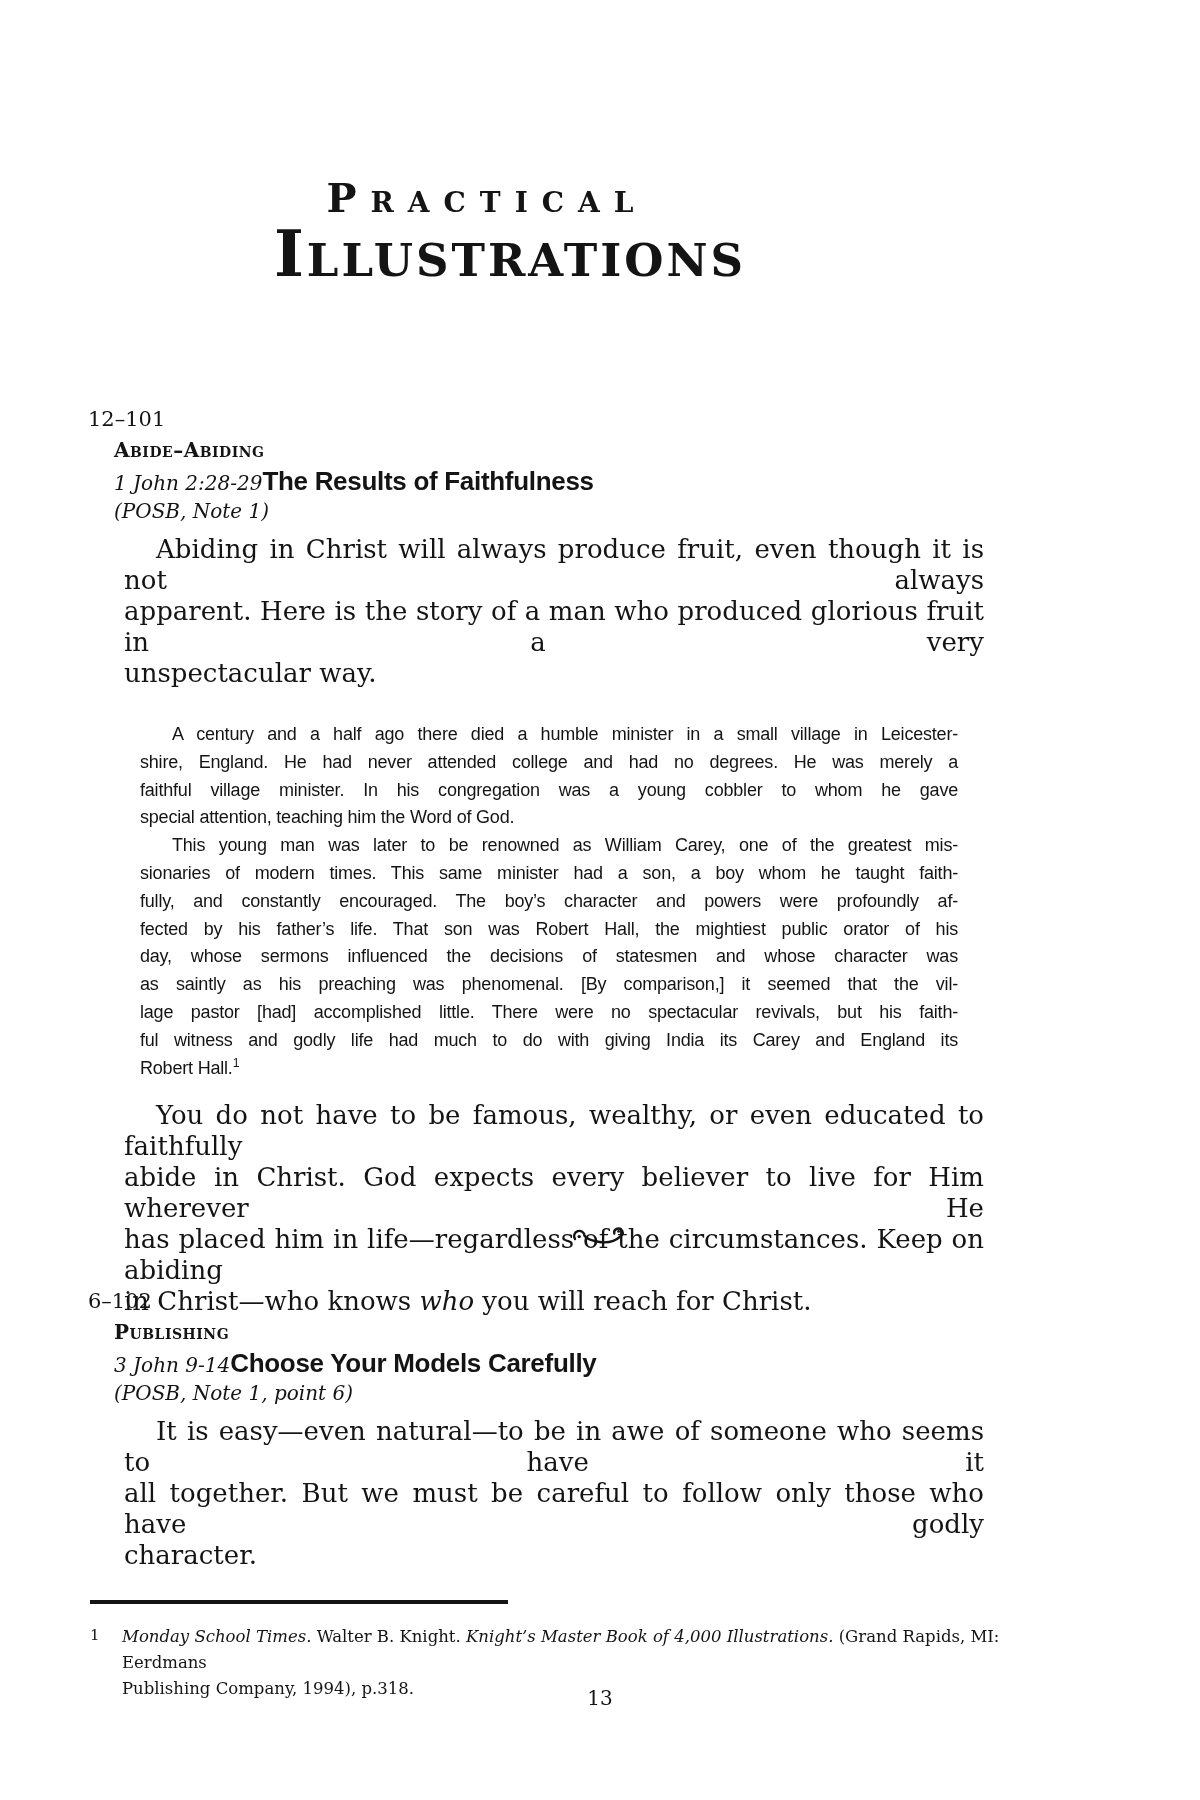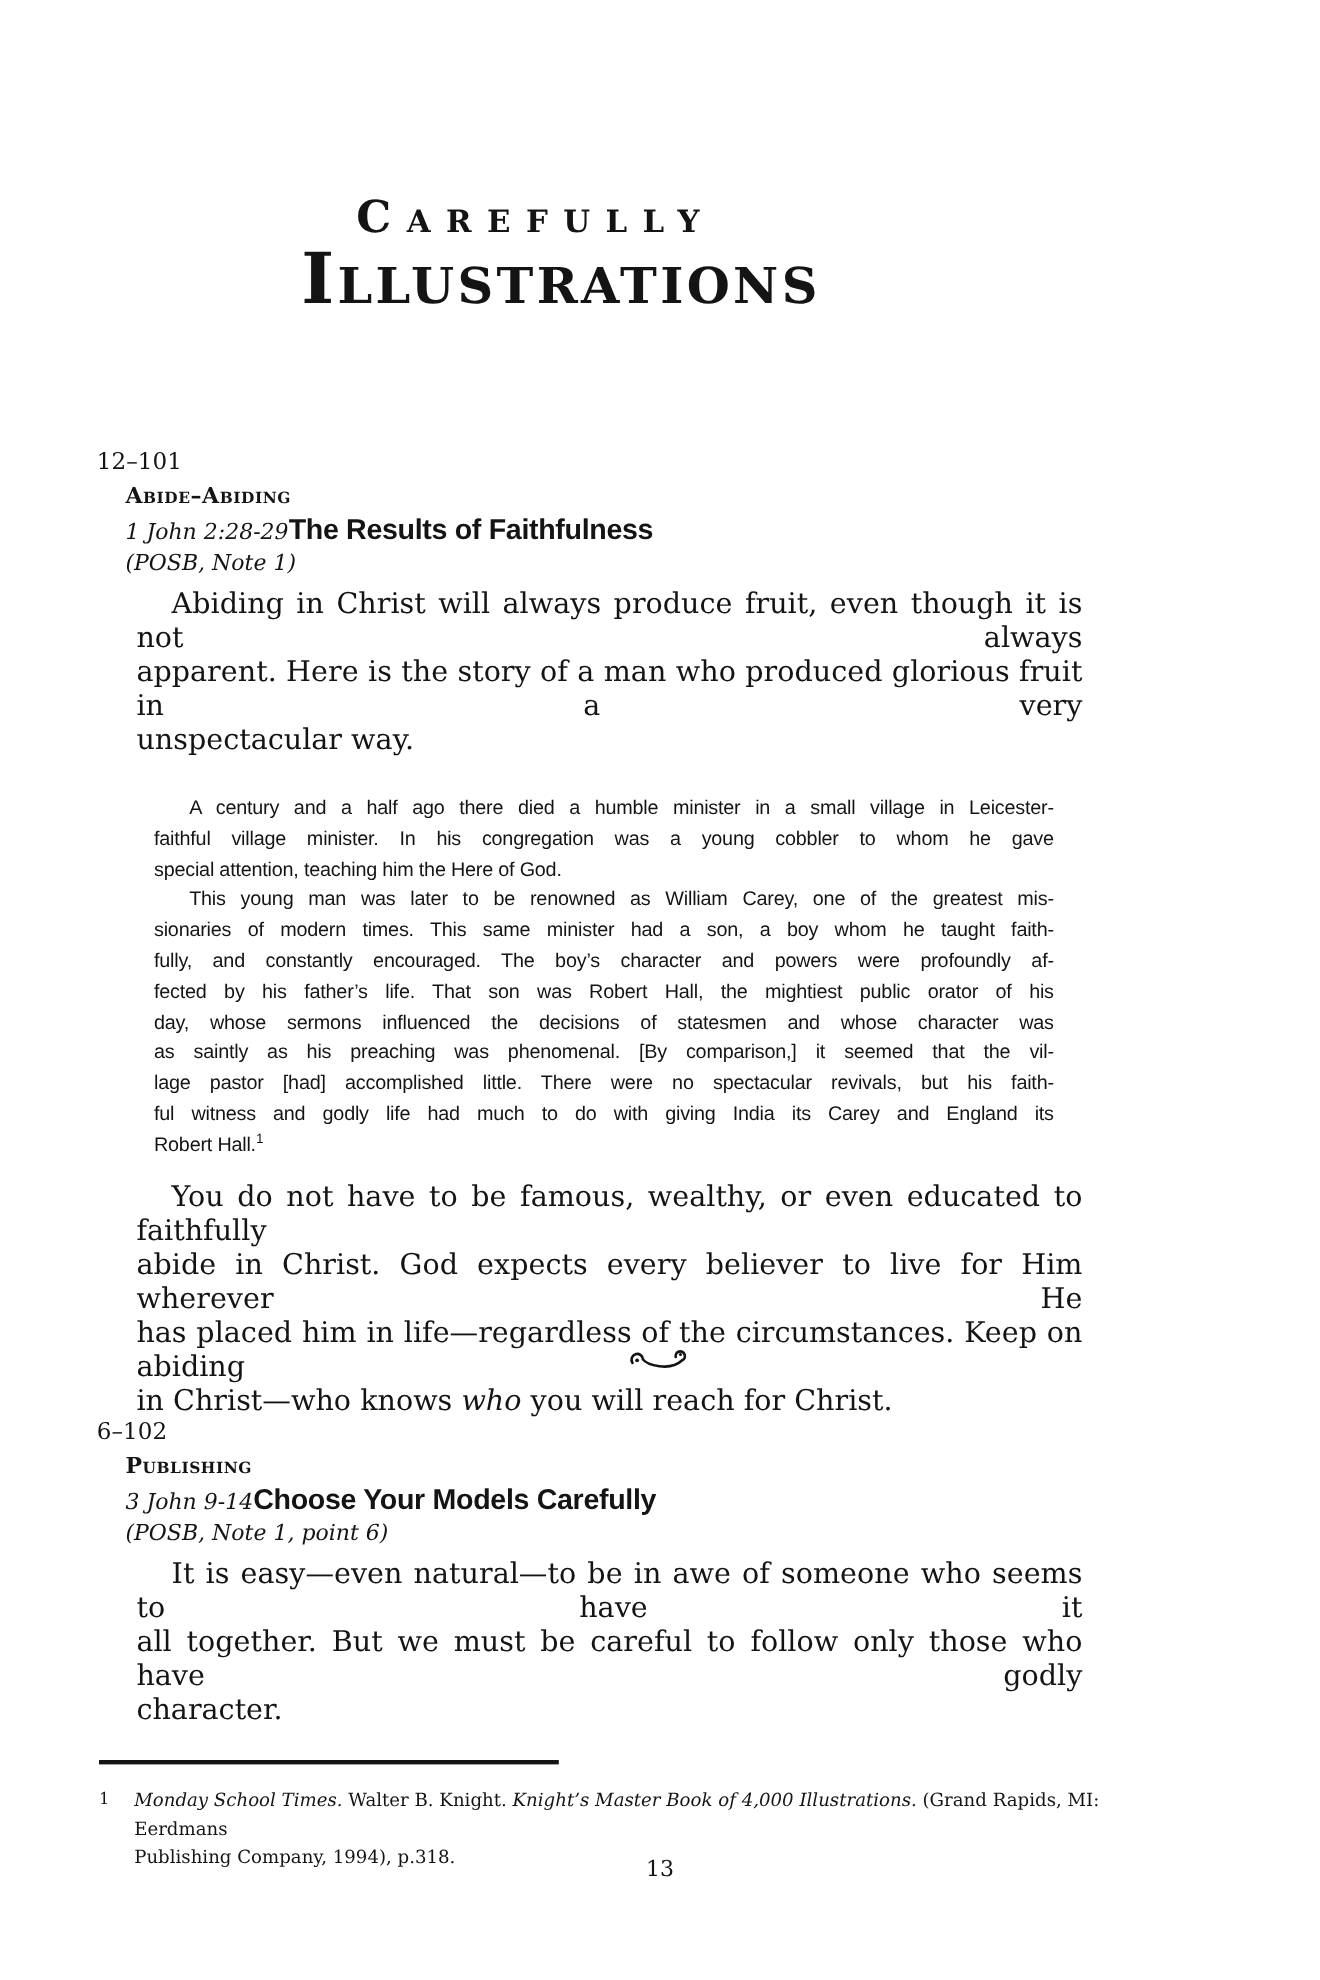--- a/index.html
+++ b/index.html
@@ -87,21 +87,21 @@
     position:absolute;top:1686px;left:0;width:1200px;
     text-align:center;font-size:20px;
   }
 </style>
 </head>
 <body>
 
 <div class="page">
 
   <div class="masthead">
-    <div class="masthead-line1">Carefully</div>
+    <div class="masthead-line1">Practical</div>
     <div class="masthead-line2">Illustrations</div>
   </div>
 
   <section class="entry" style="top:404px;">
     <div class="entry-id">12–101</div>
     <div class="entry-indent">
       <div class="entry-topic">Abide–Abiding</div>
       <div class="ref-row">
         <span class="scripture">1 John 2:28-29</span>
         <span class="headline">The Results of Faithfulness</span>
@@ -109,22 +109,23 @@
       <div class="source-note">(POSB, Note 1)</div>
     </div>
     <div class="para serif">
         <div class="ln">Abiding in Christ will always produce fruit, even though it is not always</div>
         <div class="ln">apparent. Here is the story of a man who produced glorious fruit in a very</div>
         <div class="ln">unspectacular way.</div>
       </div>
     <blockquote class="para quote">
       <div class="para qpara">
           <div class="ln">A century and a half ago there died a humble minister in a small village in Leicester-</div>
+          <div class="ln">shire, England. He had never attended college and had no degrees. He was merely a</div>
           <div class="ln">faithful village minister. In his congregation was a young cobbler to whom he gave</div>
-          <div class="ln">special attention, teaching him the Here of God.</div>
+          <div class="ln">special attention, teaching him the Word of God.</div>
         </div>
       <div class="para qpara">
           <div class="ln">This young man was later to be renowned as William Carey, one of the greatest mis-</div>
           <div class="ln">sionaries of modern times. This same minister had a son, a boy whom he taught faith-</div>
           <div class="ln">fully, and constantly encouraged. The boy’s character and powers were profoundly af-</div>
           <div class="ln">fected by his father’s life. That son was Robert Hall, the mightiest public orator of his</div>
           <div class="ln">day, whose sermons influenced the decisions of statesmen and whose character was</div>
           <div class="ln">as saintly as his preaching was phenomenal. [By comparison,] it seemed that the vil-</div>
           <div class="ln">lage pastor [had] accomplished little. There were no spectacular revivals, but his faith-</div>
           <div class="ln">ful witness and godly life had much to do with giving India its Carey and England its</div>

